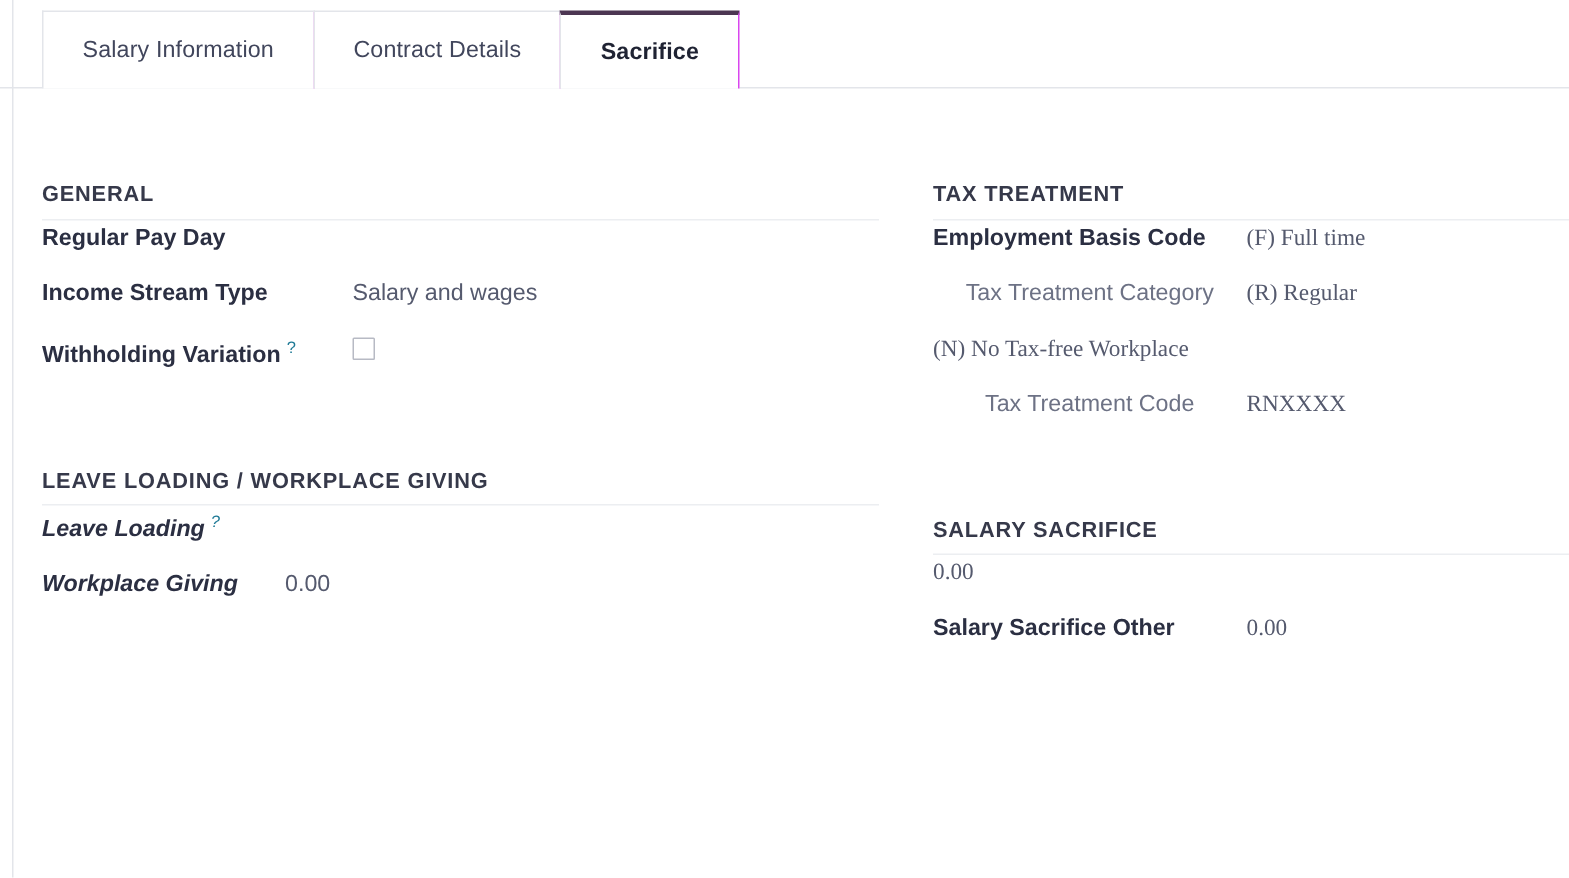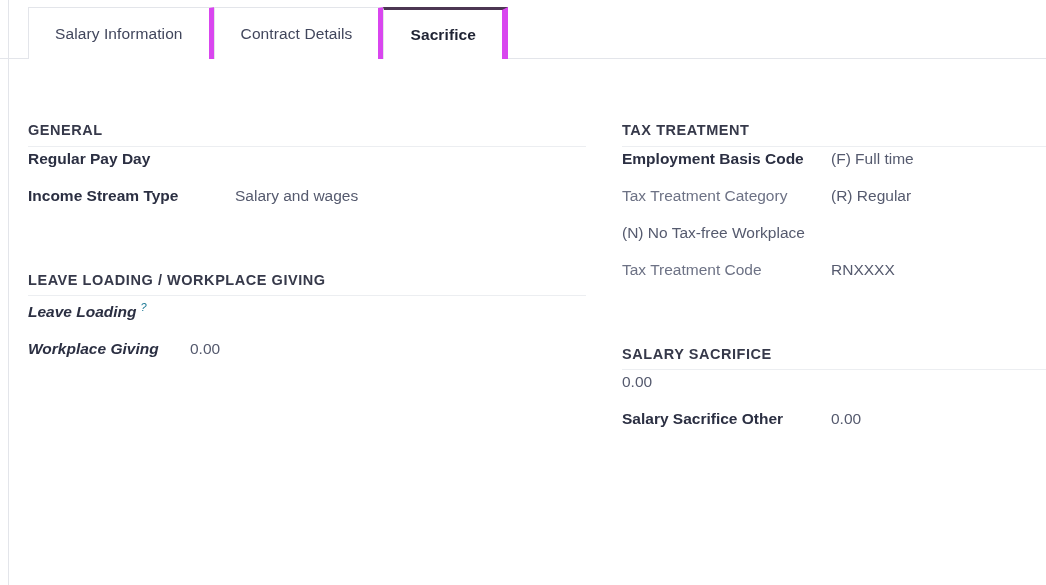--- a/index.html
+++ b/index.html
@@ -48,21 +48,21 @@
     box-sizing: border-box;
     display: flex;
     align-items: center;
     justify-content: flex-start;
     padding: 0 26px;
     height: 52px;
     font-size: 15.5px;
     color: #41465c;
     background: #ffffff;
     border-left: 1px solid #e3e5ea;
-    border-right: 6px solid #d946ef;
+    border-right: 1px solid #d946ef;
     border-top: 1px solid #e3e5ea;
     border-bottom: none;
     margin-right: -1px;
     cursor: pointer;
     white-space: nowrap;
     letter-spacing: 0.1px;
   }
   .tab.active {
     border-top: 3px solid #4c3652;
     color: #1f2333;
@@ -108,32 +108,33 @@
   }
   .flabel {
     font-size: 15.5px;
     font-weight: bold;
     color: #2b2f42;
     flex: 0 0 auto;
   }
   .flabel.muted {
     font-weight: normal;
     color: #6d7285;
+    text-align: center;
   }
   .fvalue {
     font-size: 15.5px;
     color: #555a6e;
     flex: 0 0 auto;
   }
 
   
   .col-left  .flabel { width: 207px; padding-right: 0; }
   .col-left  .fvalue { width: 330px; }
   .col-right .flabel { width: 209px; padding-right: 0; }
-  .col-right .fvalue { width: 215px; }
+  .col-right .fvalue { width: 215px; font-family: Liberation Serif, serif; }
 
   
   .field.tight .flabel { width: 162px; font-style: italic; }
 
   .help {
     color: #1f7a96;
     font-size: 11px;
     vertical-align: super;
     margin-left: 4px;
     cursor: pointer;
@@ -181,20 +182,28 @@
         <div class="field">
           <div class="flabel">Regular Pay Day</div>
           <div class="fvalue"></div>
         </div>
 
         <div class="field">
           <div class="flabel">Income Stream Type</div>
           <div class="fvalue">Salary and wages</div>
         </div>
 
+        <div class="field">
+          <div class="flabel">
+            <span>Withholding Variation</span><span class="help">?</span>
+          </div>
+          <div class="fvalue">
+            <div class="checkbox"></div>
+          </div>
+        </div>
 
       </div>
     </div>
 
     <div class="section">
       <div class="section-title">LEAVE LOADING / WORKPLACE GIVING</div>
       <div class="fields">
 
         <div class="field tight">
           <div class="flabel">

